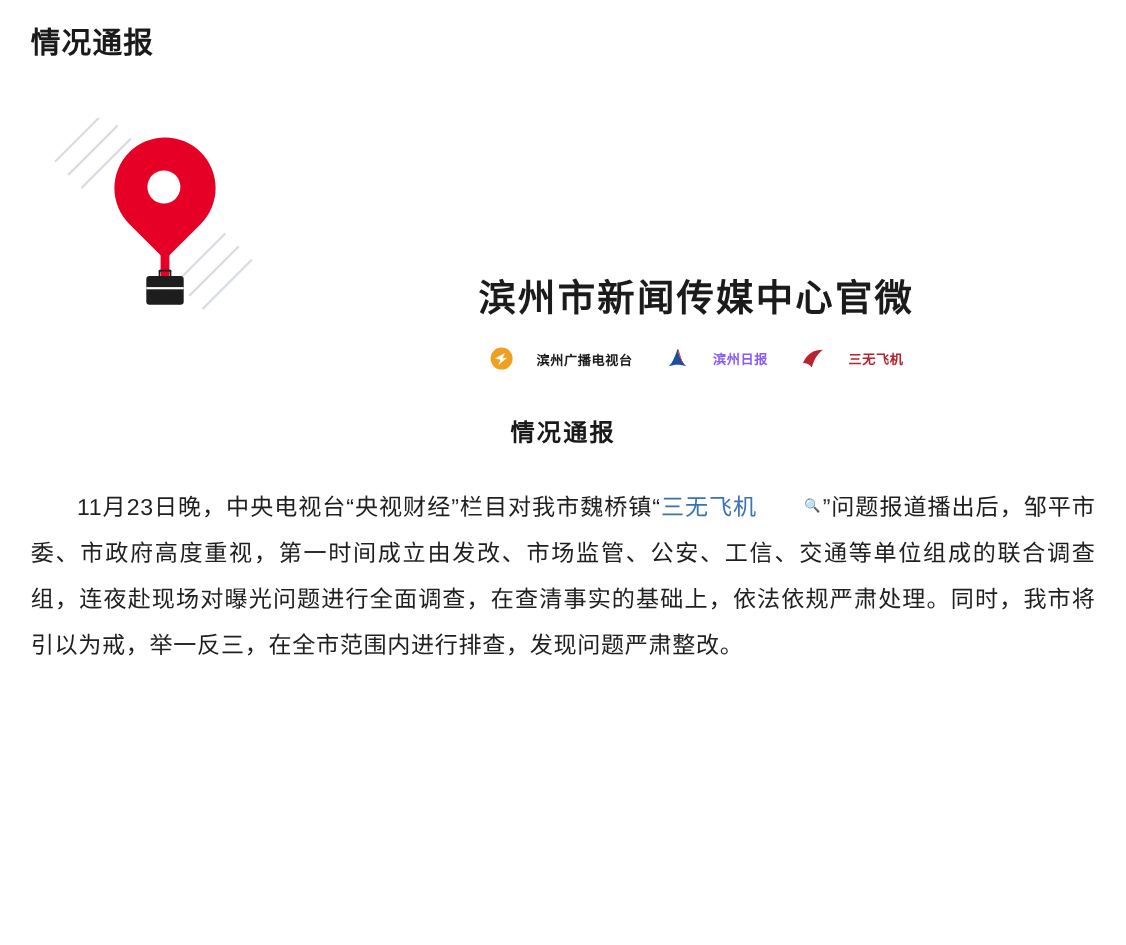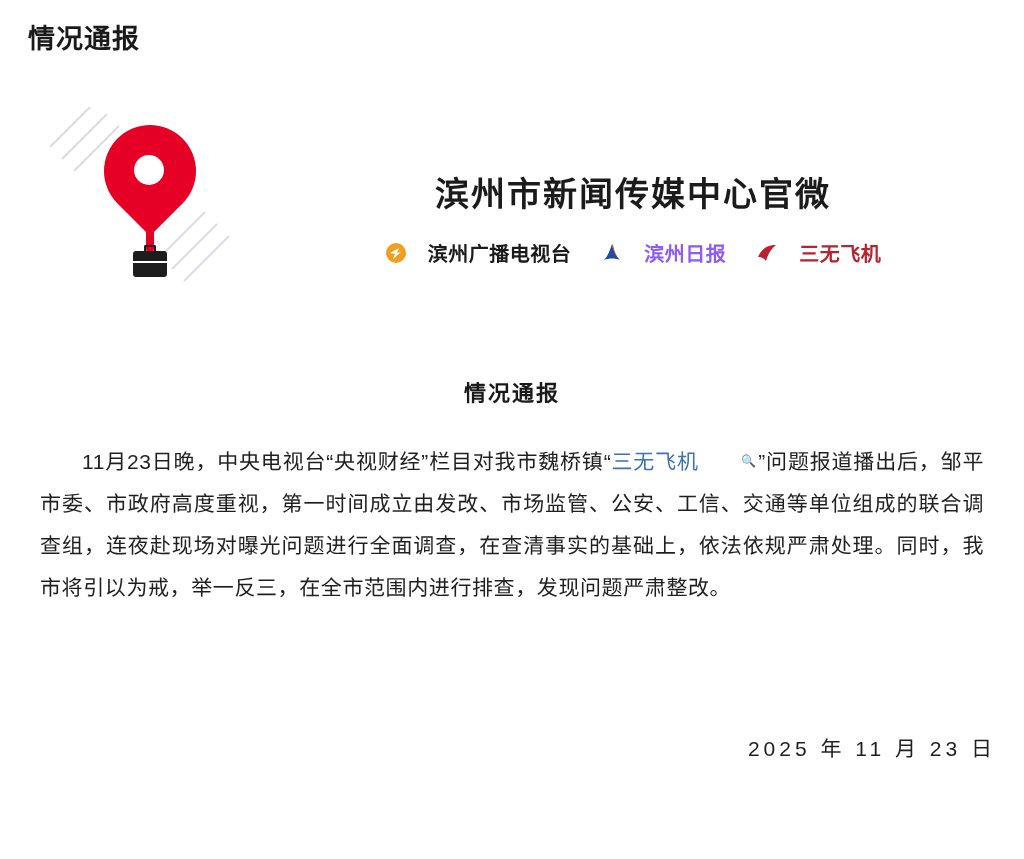--- a/index.html
+++ b/index.html
@@ -48,21 +48,21 @@
   }
   .meta-date { color: #a0a0a0; }
   .meta-region { color: #a0a0a0; }
 
   
   .banner {
     margin-top: 40px;
     height: 240px;
     position: relative;
     display: flex;
-    align-items: center;
+    align-items: flex-end;
   }
   .banner-left {
     width: 300px;
     position: relative;
     height: 240px;
     flex: none;
   }
   
   .hairlines {
     position: absolute;
@@ -156,21 +156,21 @@
   .logo-row {
     display: flex;
     justify-content: center;
     align-items: center;
     gap: 30px;
   }
   .logo {
     display: flex;
     align-items: center;
     gap: 21px;
-    font-size: 20px;
+    font-size: 12px;
     font-weight: bold;
     letter-spacing: 0.5px;
     white-space: nowrap;
   }
   .logo-mark {
     width: 22px;
     height: 22px;
     flex: none;
     display: block;
   }
@@ -181,21 +181,21 @@
   
   .doc-title {
     text-align: center;
     font-size: 22px;
     font-weight: bold;
     color: #1a1a1a;
     letter-spacing: 2px;
     margin: 38px 0 34px 0;
   }
   .doc-body {
-    padding: 0 40px;
+    padding: 0 28px;
   }
   .doc-para {
     font-size: 21px;
     line-height: 2.0;
     color: #1f1f1f;
     text-align: justify;
     text-indent: 2em;
     letter-spacing: 0.6px;
     margin: 0;
   }
@@ -289,16 +289,15 @@
     </div>
   </div>
 
   <div class="doc-title">情况通报</div>
 
   <div class="doc-body">
     <p class="doc-para"><span>11月23日晚，中央电视台“央视财经”栏目对我市魏桥镇“</span><span class="hl-link">三无飞机</span><span class="search-badge">🔍</span><span>”问题报道播出后，邹平市委、市政府高度重视，第一时间成立由发改、市场监管、公安、工信、交通等单位组成的联合调查组，连夜赴现场对曝光问题进行全面调查，在查清事实的基础上，依法依规严肃处理。同时，我市将引以为戒，举一反三，在全市范围内进行排查，发现问题严肃整改。</span></p>
   </div>
 
   <div class="signature">
-    <div class="sig-date">2025 年 11 月 23 日</div>
   </div>
 
 </div>
 
 </body></html>

